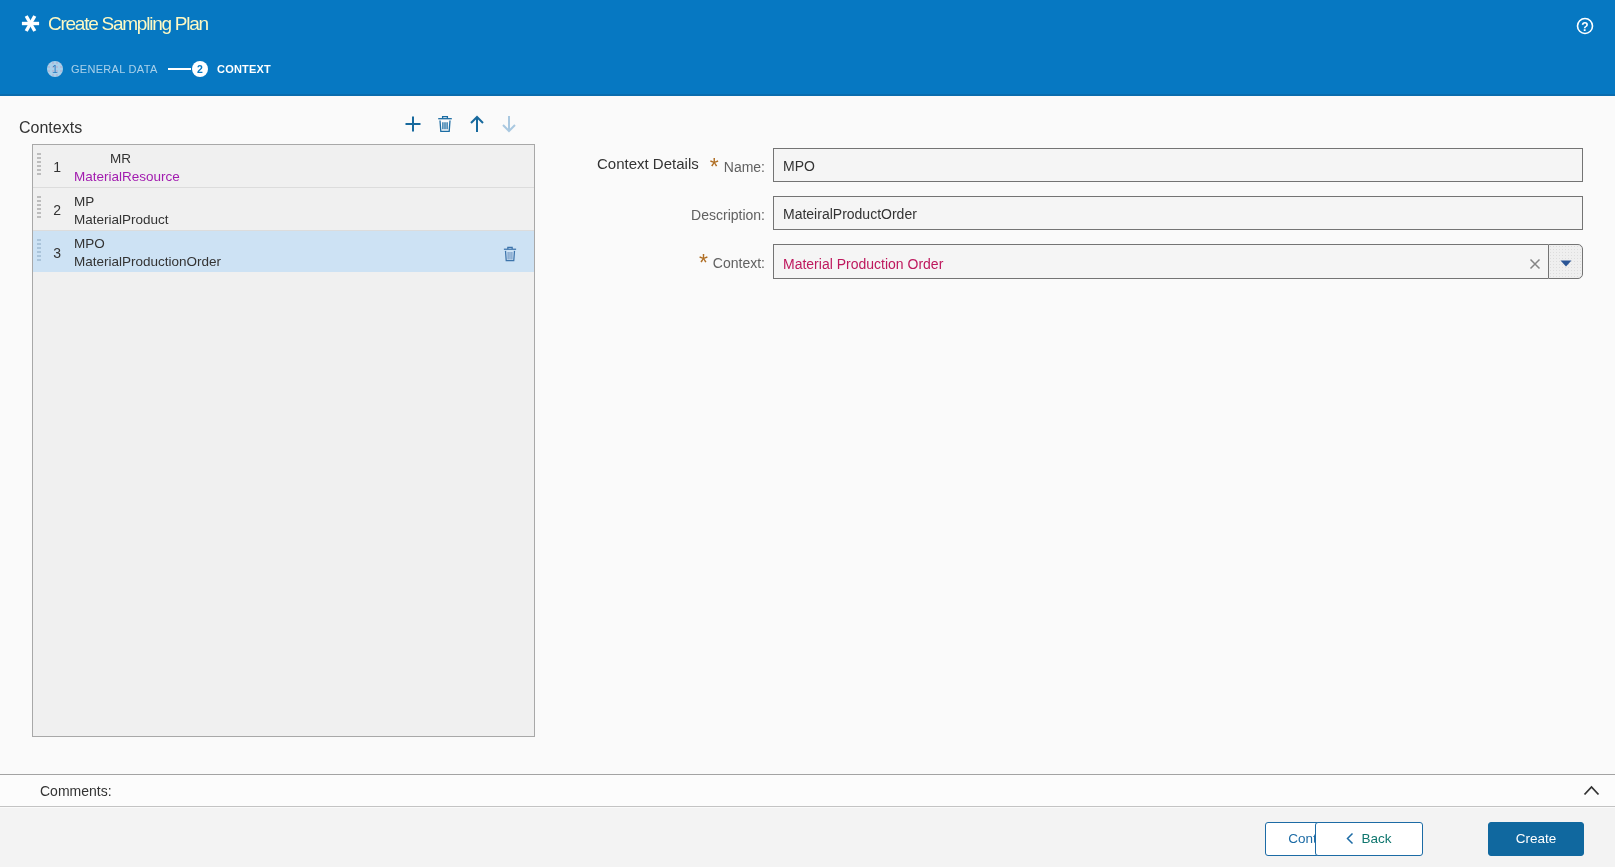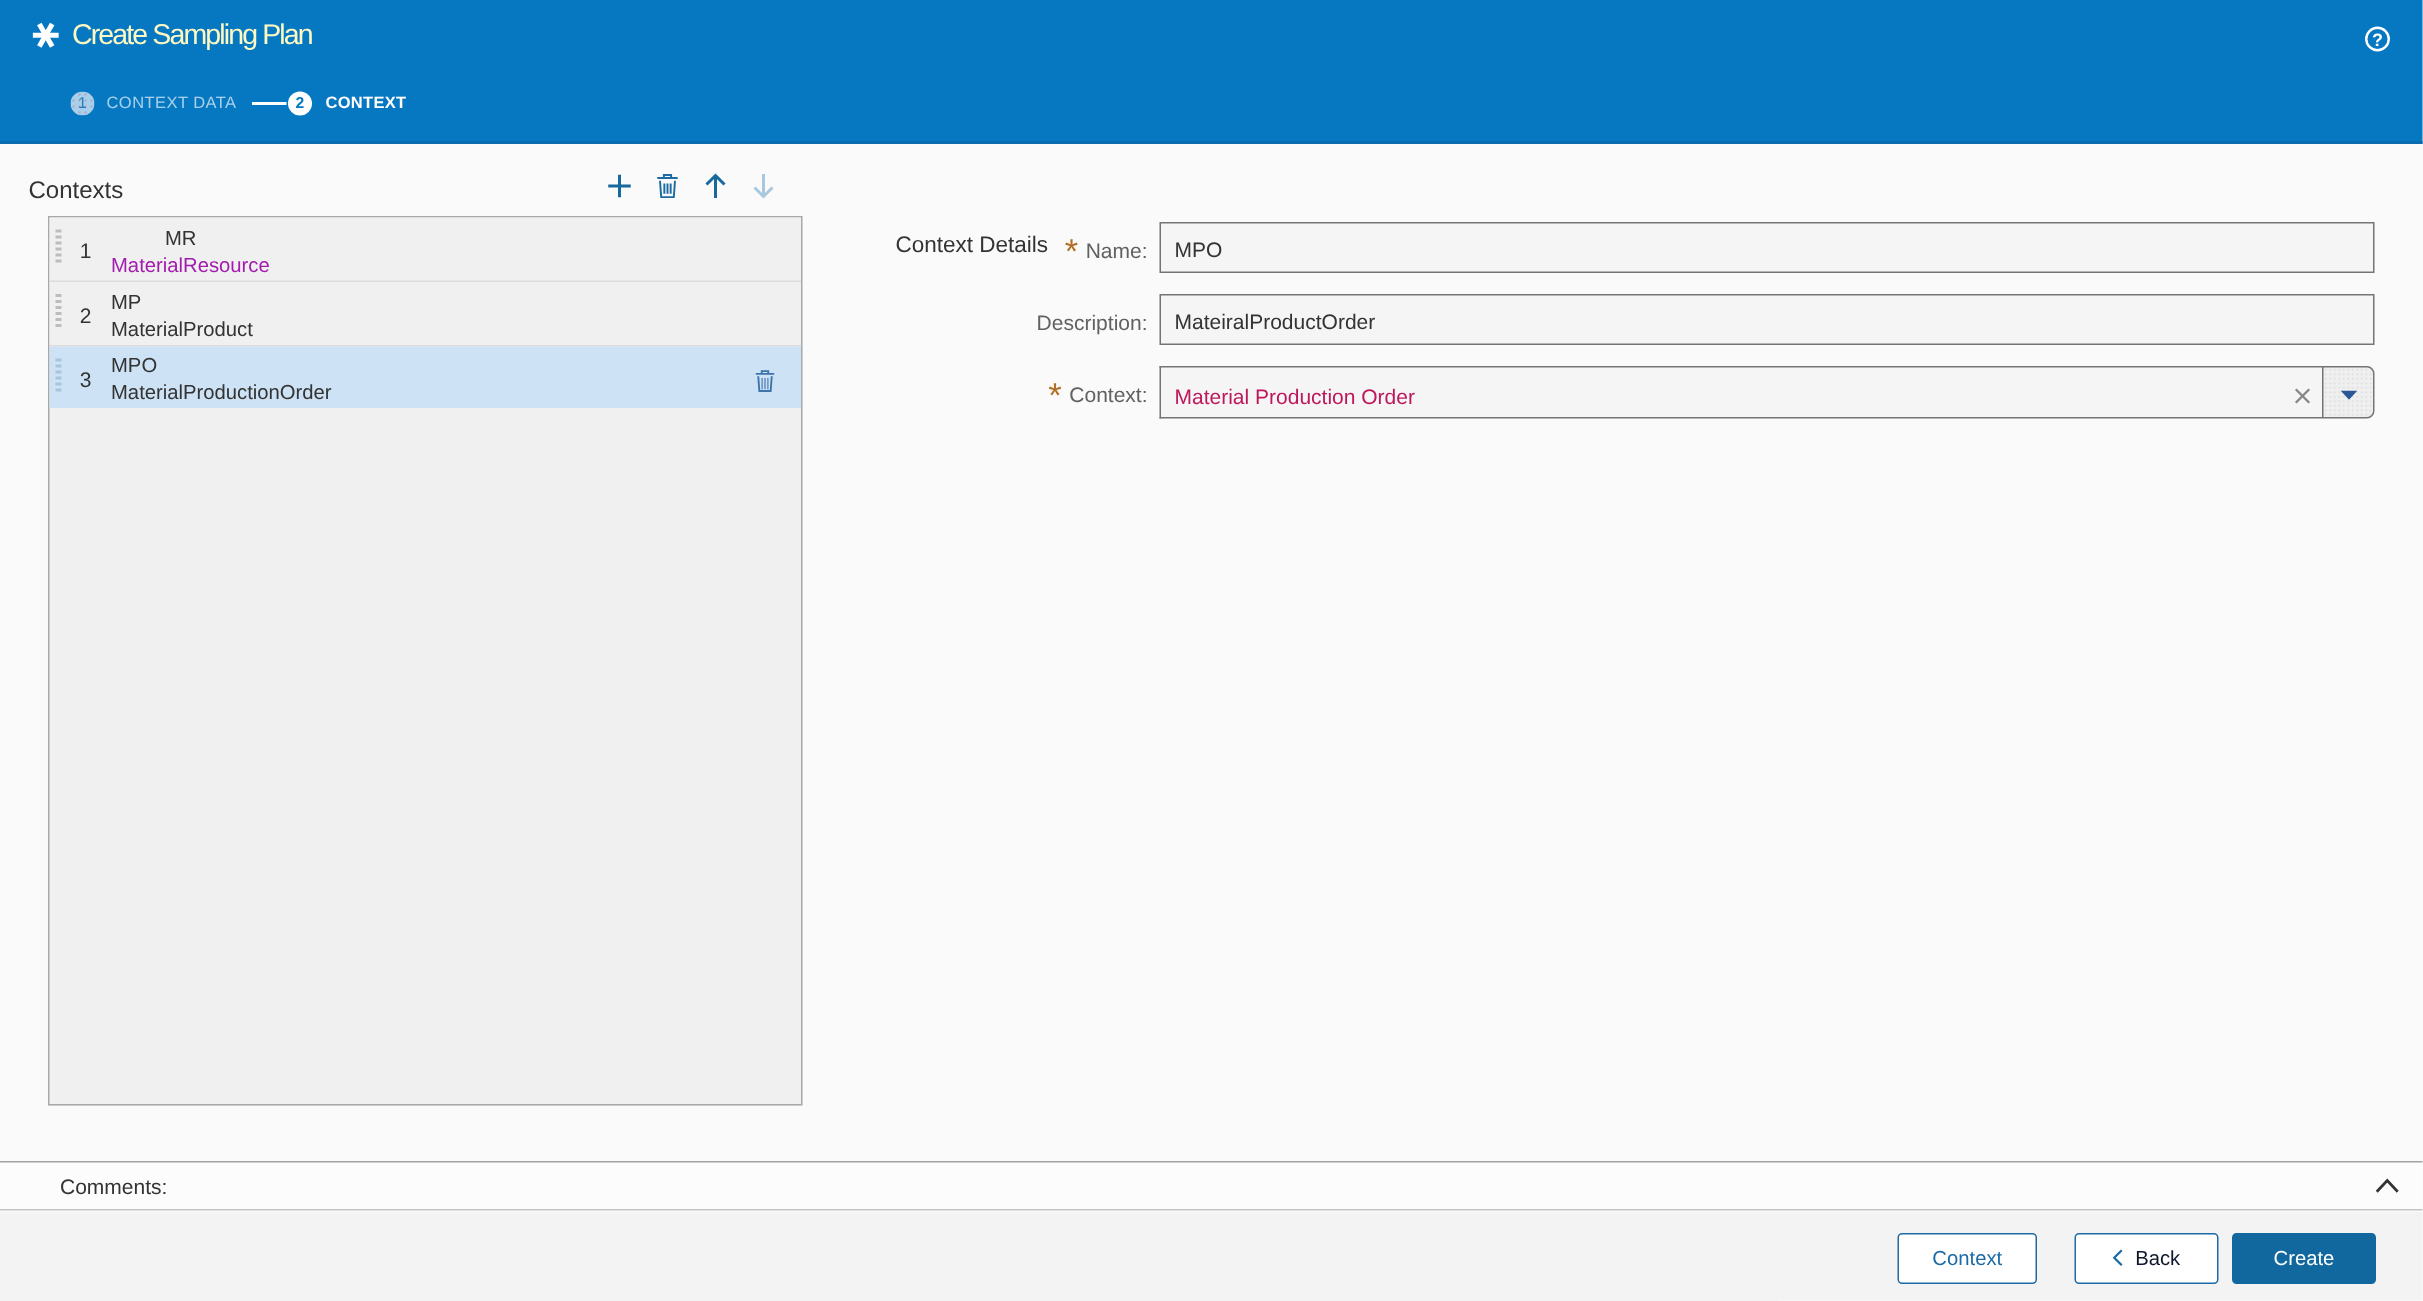--- a/index.html
+++ b/index.html
@@ -56,38 +56,38 @@
 
   
   #commentsbar { position:absolute; left:0; top:774px; width:1615px; height:33px;
     background:#fcfcfc; border-top:1px solid #a3a3a3; border-bottom:1px solid #c3c3c3; }
   #commentsbar span { position:absolute; left:40px; top:8px; font-size:14px; color:#333; }
   #chevup { position:absolute; left:1583px; top:10px; }
   #footer { position:absolute; left:0; top:808px; width:1615px; height:59px; background:#f3f3f3; }
   .btn { position:absolute; top:14px; height:34px; border-radius:3px; font-size:13.5px;
     text-align:center; line-height:32px; }
   #btncancel { left:1265px; width:93px; background:#fff; border:1px solid #1c6ba5; color:#1c6ba5; }
-  #btnback { left:1383px; width:96px; background:#fff; border:1px solid #1c6ba5; color:#0f172a; }
+  #btnback { left:1315px; width:108px; background:#fff; border:1px solid #1c6ba5; color:#0f766e; }
   #btncreate { left:1488px; width:96px; background:#10689f; border:1px solid #10689f; color:#fff; }
 </style>
 </head>
 <body>
 
 <div id="header">
   <svg id="hicon" width="19" height="19" viewBox="0 0 19 19">
     <g stroke="#fff" stroke-width="3.4">
       <line x1="0.9" y1="9.5" x2="18.1" y2="9.5"></line>
       <line x1="5.2" y1="2" x2="13.8" y2="17"></line>
       <line x1="13.8" y1="2" x2="5.2" y2="17"></line>
     </g>
   </svg>
   <div id="htitle">Create Sampling Plan</div>
   <div id="steps">
     <div class="stepc" id="c1">1</div>
-    <div id="l1">CONTEXT DATA</div>
+    <div id="l1">GENERAL DATA</div>
     <div id="sline"></div>
     <div class="stepc" id="c2">2</div>
     <div id="l2">CONTEXT</div>
   </div>
   <svg id="help" width="18" height="18" viewBox="0 0 18 18">
     <circle cx="9" cy="9" r="7.5" fill="none" stroke="#fff" stroke-width="1.6"></circle>
     <text x="9" y="13.5" font-size="12" font-weight="bold" fill="#fff" text-anchor="middle" font-family="Liberation Sans">?</text>
   </svg>
 </div>
 

